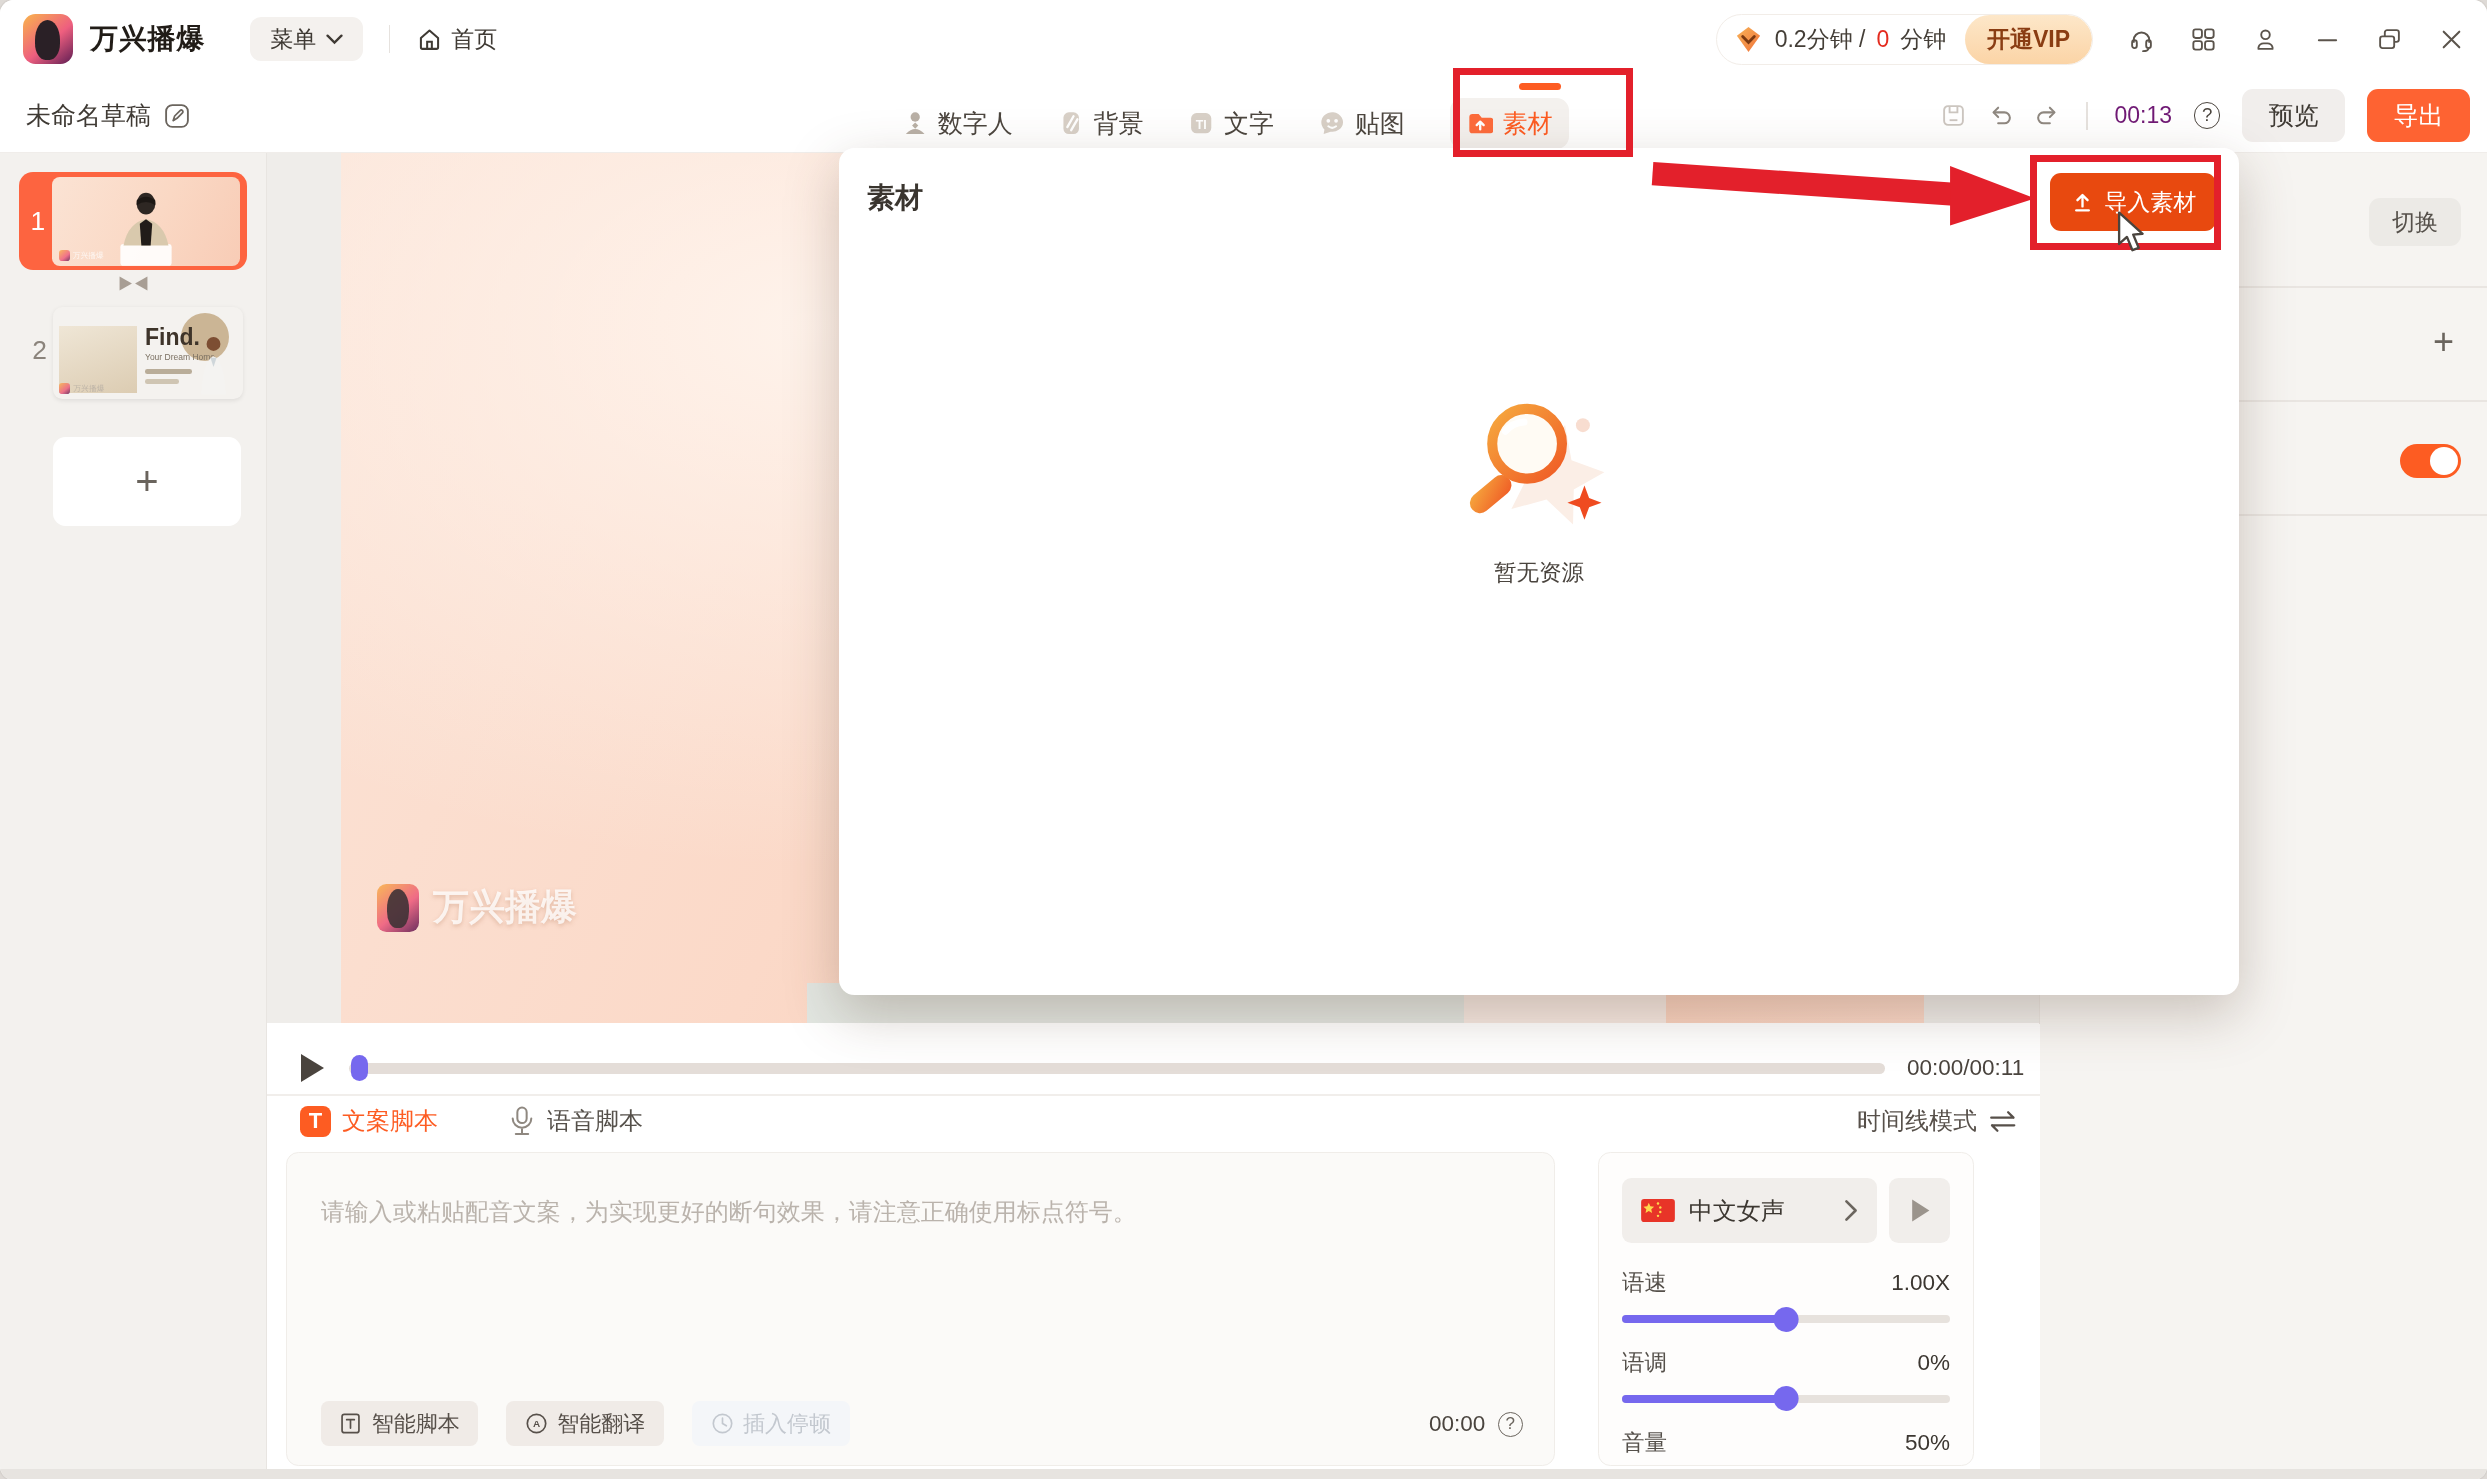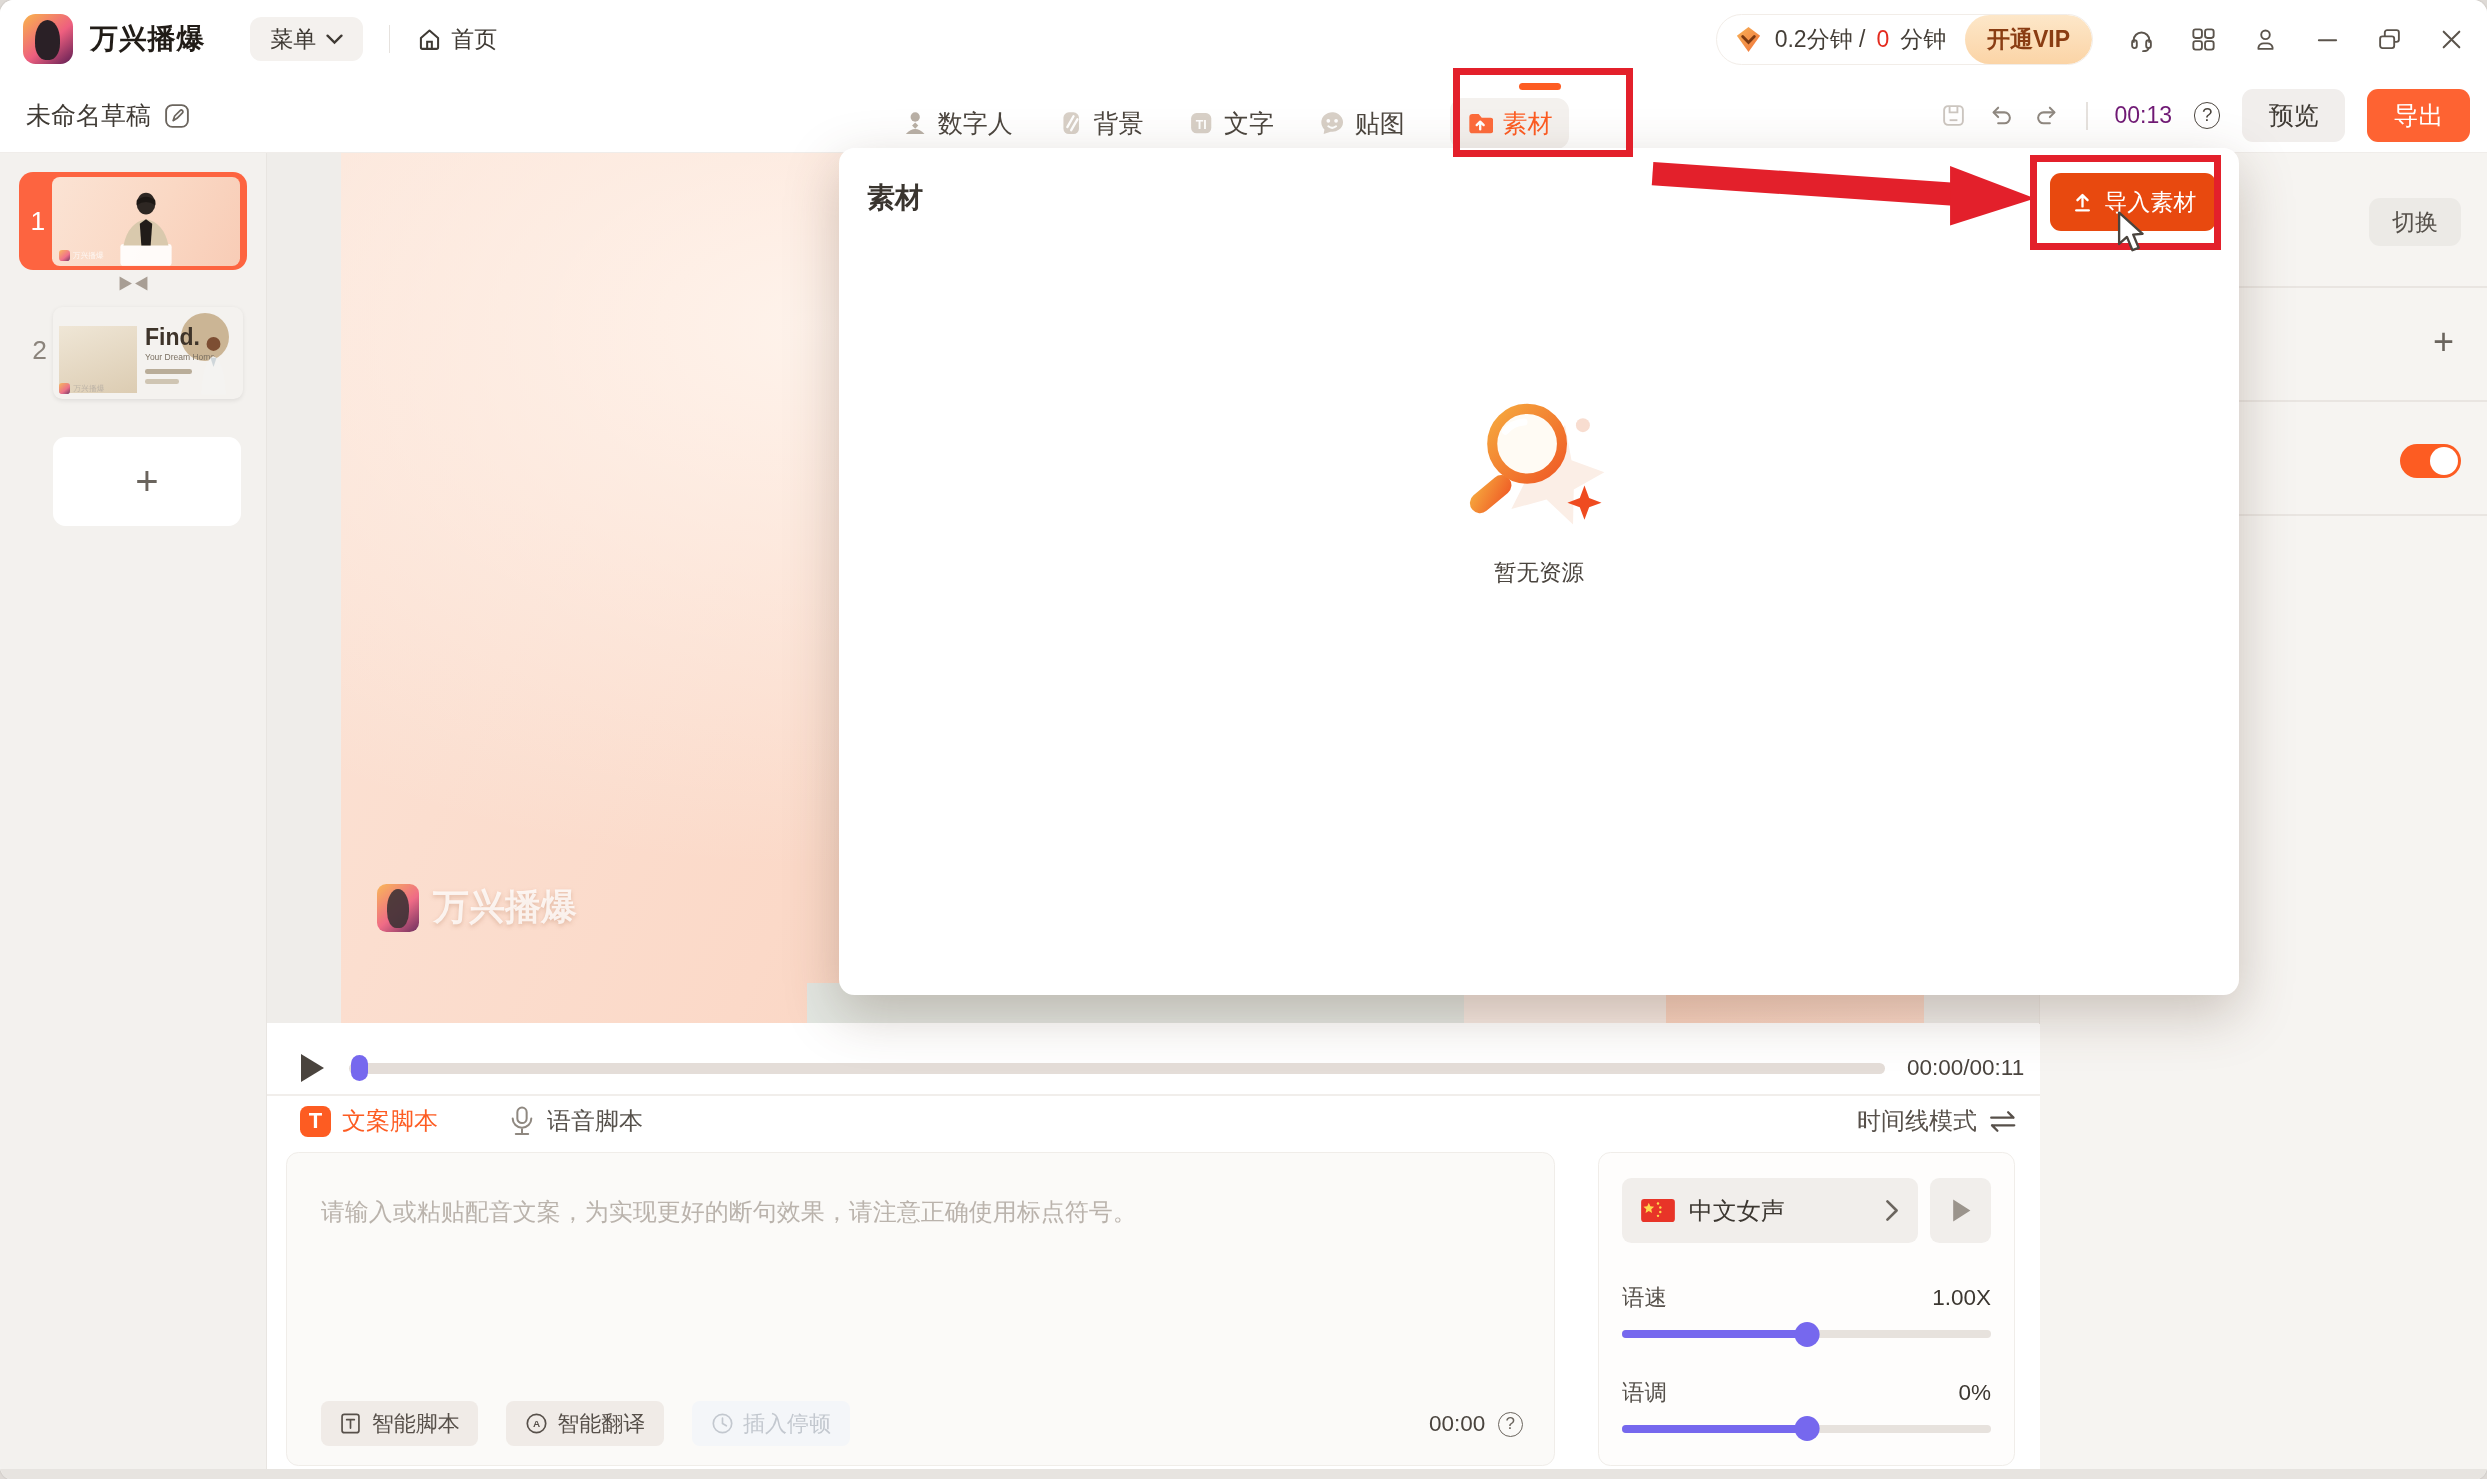--- a/index.html
+++ b/index.html
@@ -89,27 +89,27 @@
   .scriptcard { position:absolute; left:18.7px; top:128px; width:1269px; height:314px; background:#fbfaf8; border:1.6px solid #f0ede9; border-radius:12.4px; }
   .scriptcard textarea { position:absolute; left:34px; top:43px; width:1201px; height:194px; background:transparent; border:none; outline:none; resize:none; font-size:24px; color:#3f3a34; }
   .scriptcard textarea::placeholder { color:#bab3ac; }
   .sc-btns { position:absolute; left:34px; bottom:18.7px; display:flex; gap:28px; align-items:center; }
   .chipbtn { height:45px; padding:0 18.7px; background:#f0ebe7; border-radius:7.8px; display:flex; align-items:center; gap:9.3px; font-size:22px; color:#57504a; cursor:pointer; }
   .chipbtn.disabled { background:#f4f6f9; color:#c3c8cf; }
   .sc-count { position:absolute; right:31px; bottom:28px; display:flex; align-items:center; gap:12.4px; font-size:22.5px; color:#4a443e; }
   .qmark2 { width:25px; height:25px; border:1.6px solid #6b655e; border-radius:50%; font-size:17px; color:#6b655e; display:flex; align-items:center; justify-content:center; }
 
   
-  .voicecard { position:absolute; left:1331px; top:128px; width:417px; height:314px; background:#fefdfc; border:1.6px solid #f0ede9; border-radius:12.4px; padding:25px 23px 0 23px; }
+  .voicecard { position:absolute; left:1331px; top:128px; width:376px; height:314px; background:#fefdfc; border:1.6px solid #f0ede9; border-radius:12.4px; padding:25px 23px 0 23px; }
   .voice-row { display:flex; gap:12.4px; }
   .voice-select { flex:1; height:65px; background:#f1eeeb; border-radius:9.3px; display:flex; align-items:center; padding:0 18.7px; gap:14px; cursor:pointer; }
   .voice-select .vname { font-size:24px; color:#3c3731; }
   .voice-select .chev { margin-left:auto; }
   .voice-play { width:61px; height:65px; background:#f1eeeb; border-radius:9.3px; display:flex; align-items:center; justify-content:center; cursor:pointer; }
-  .sl-row { display:flex; justify-content:space-between; align-items:baseline; margin-top:39px; font-size:22.5px; color:#55504a; }
+  .sl-row { display:flex; justify-content:space-between; align-items:baseline; margin-top:24px; font-size:22.5px; color:#55504a; }
   .sl-row .val { color:#3c3731; }
   .slider { position:relative; margin-top:17px; height:7.8px; border-radius:3.9px; background:#e7e2dd; cursor:pointer; }
   .slider .fill { position:absolute; left:0; top:0; height:7.8px; border-radius:3.9px; background:#7668ee; }
   .slider .dot { position:absolute; top:-8.5px; width:25px; height:25px; border-radius:50%; background:#7668ee; transform:translateX(-12.4px); }
 
   
   .rightpanel { position:absolute; left:2039px; top:152px; width:448px; height:1317px; background:#f6f4f1; border-left:1.6px solid #eae6e2; }
   .rp-div { position:absolute; left:0; width:100%; height:1.6px; background:#e9e5e1; }
   .switch-btn { position:absolute; right:26px; top:46px; height:48px; padding:0 23px; background:#eceae6; border-radius:11px; display:flex; align-items:center; font-size:23px; color:#55504a; cursor:pointer; }
   .rp-plus { position:absolute; right:33px; top:169px; font-size:36px; color:#6a645d; cursor:pointer; }

